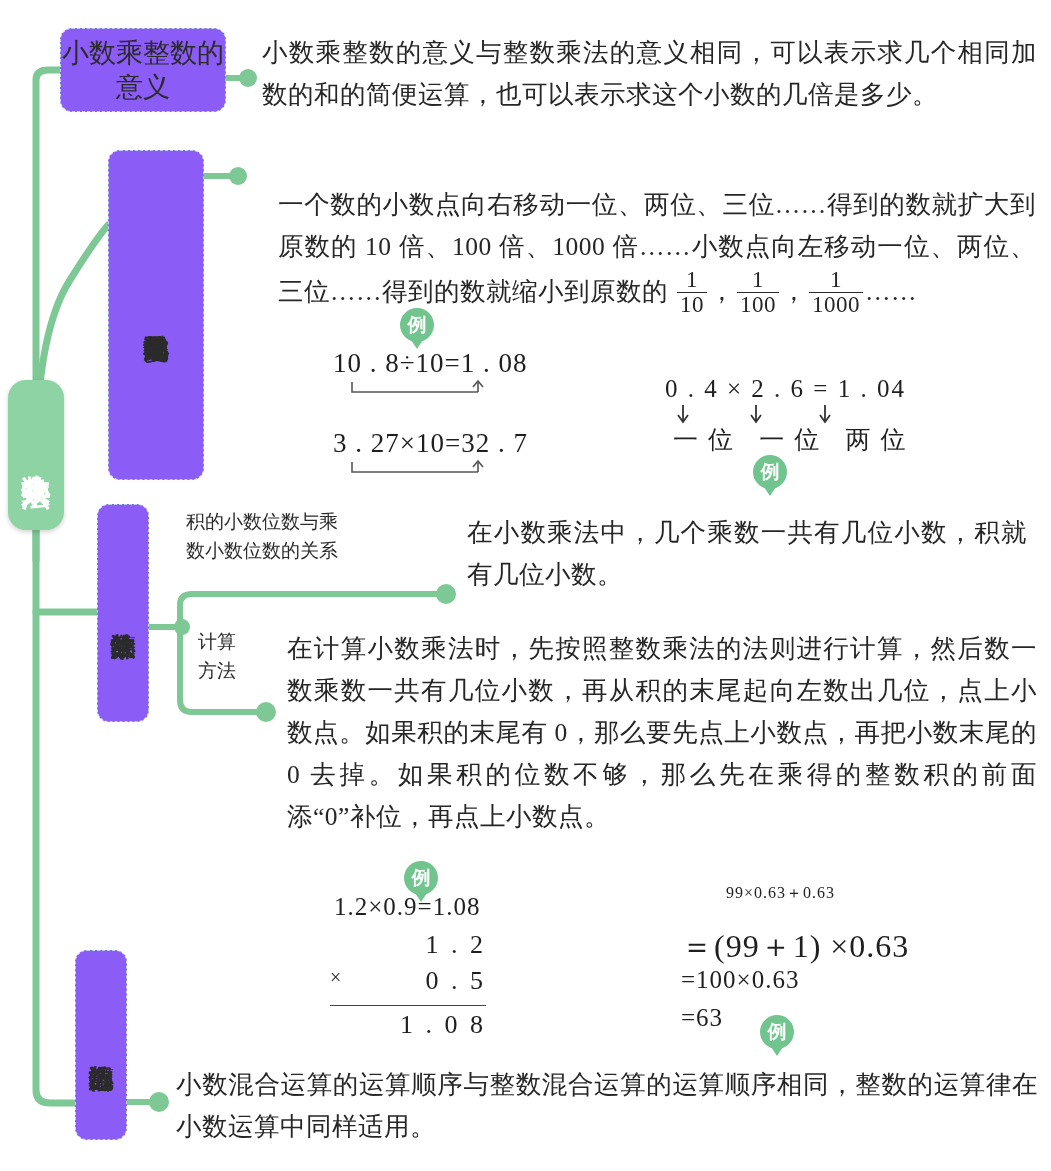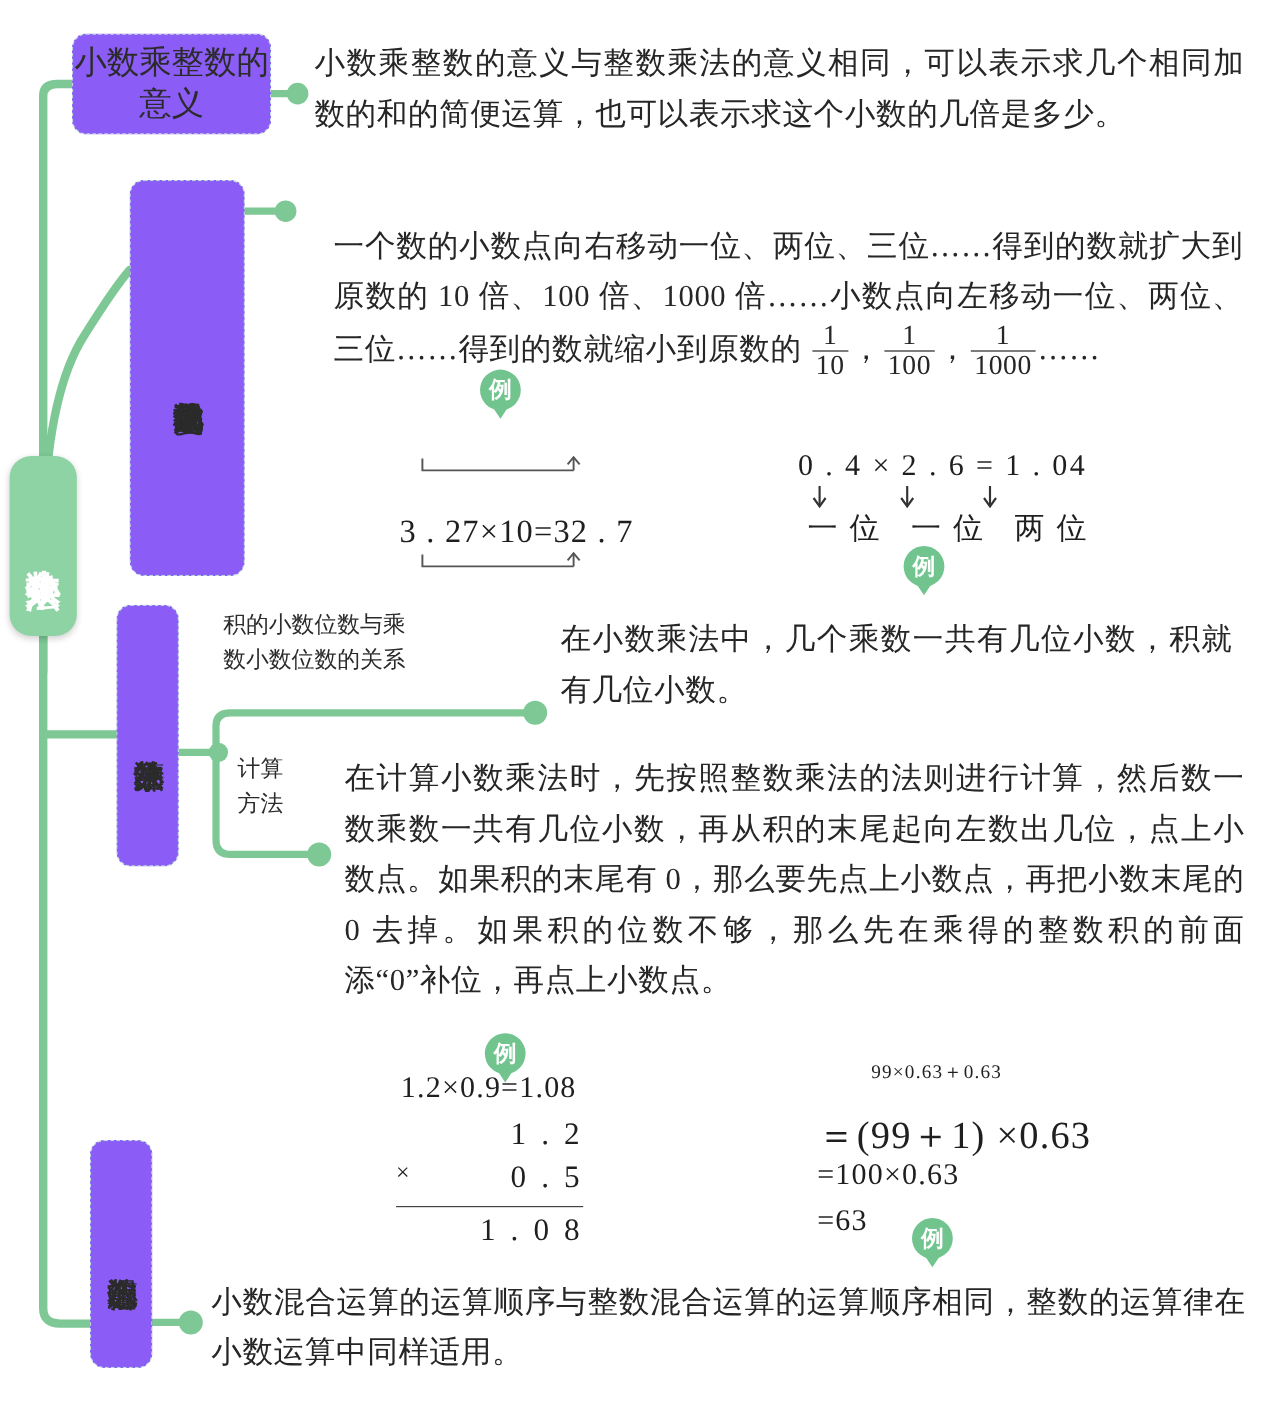--- a/index.html
+++ b/index.html
@@ -169,20 +169,21 @@
 
   <div class="para" id="p4">在计算小数乘法时，先按照整数乘法的法则进行计算，然后数一数乘数一共有几位小数，再从积的末尾起向左数出几位，点上小数点。如果积的末尾有 0，那么要先点上小数点，再把小数末尾的 0 去掉。如果积的位数不够，那么先在乘得的整数积的前面添“0”补位，再点上小数点。</div>
 
   <div class="para" id="p5">小数混合运算的运算顺序与整数混合运算的运算顺序相同，整数的运算律在小数运算中同样适用。</div>
 
   <div class="badge" id="b1">例</div>
   <div class="badge" id="b2">例</div>
   <div class="badge" id="b3">例</div>
   <div class="badge" id="b4">例</div>
 
+  <div class="eq" id="e1">10 . 8÷10=1 . 08</div>
   <svg class="movearrow" style="left:330px;top:378px;" width="180" height="26">
     <g fill="none" stroke="#555" stroke-width="1.6">
       <path d="M 22 4 L 22 14 L 148 14"></path>
       <path d="M 148 14 L 148 3"></path>
       <path d="M 143 9 L 148 3 L 153 9"></path>
     </g>
   </svg>
 
   <div class="eq" id="e2">3 . 27×10=32 . 7</div>
   <svg class="movearrow" style="left:330px;top:458px;" width="180" height="26">

